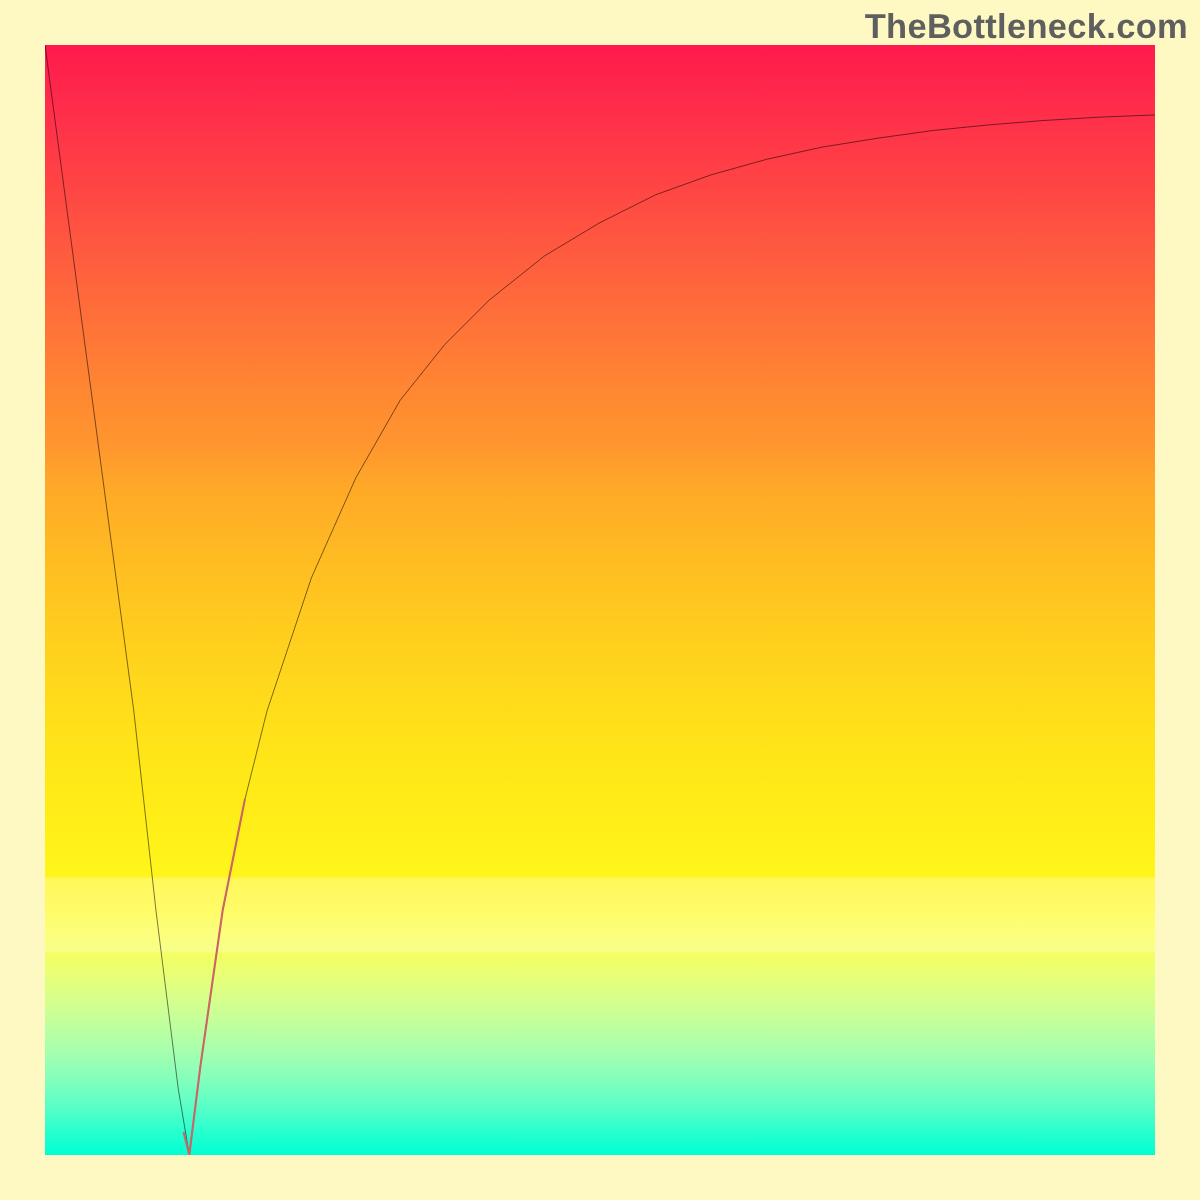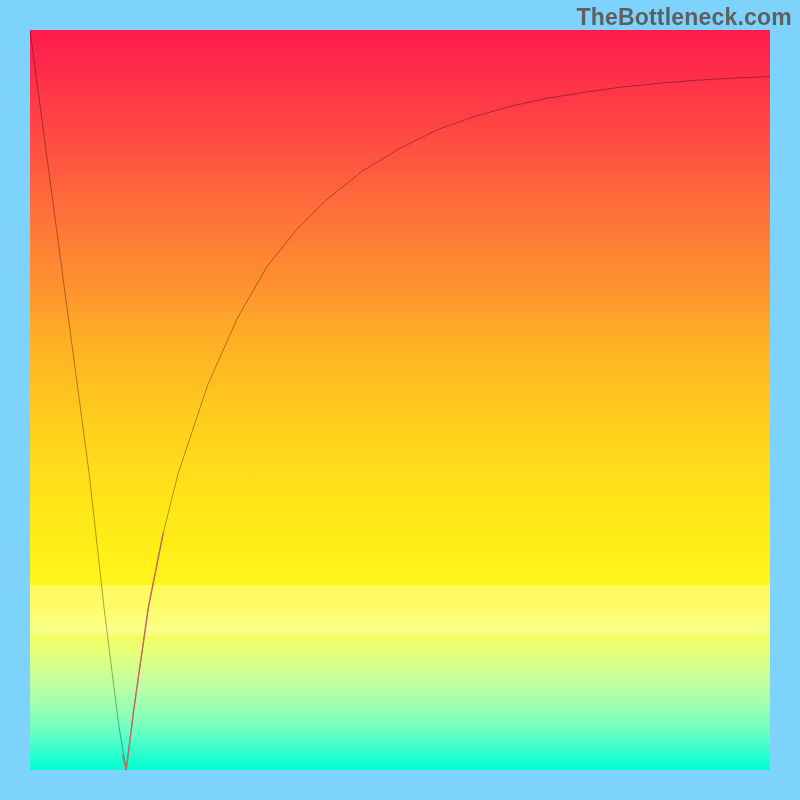--- a/index.html
+++ b/index.html
@@ -8,21 +8,21 @@
     width: 800px;
     height: 800px;
     overflow: hidden;
     background: #000;
     font-family: Arial, Helvetica, sans-serif;
   }
   .frame {
     position: relative;
     width: 800px;
     height: 800px;
-    background: #7dd3fc;
+    background: #fef9c3;
   }
   .plot {
     position: absolute;
     left: 30px;
     top: 30px;
     width: 740px;
     height: 740px;
     overflow: hidden;
   }
   .gradient {

